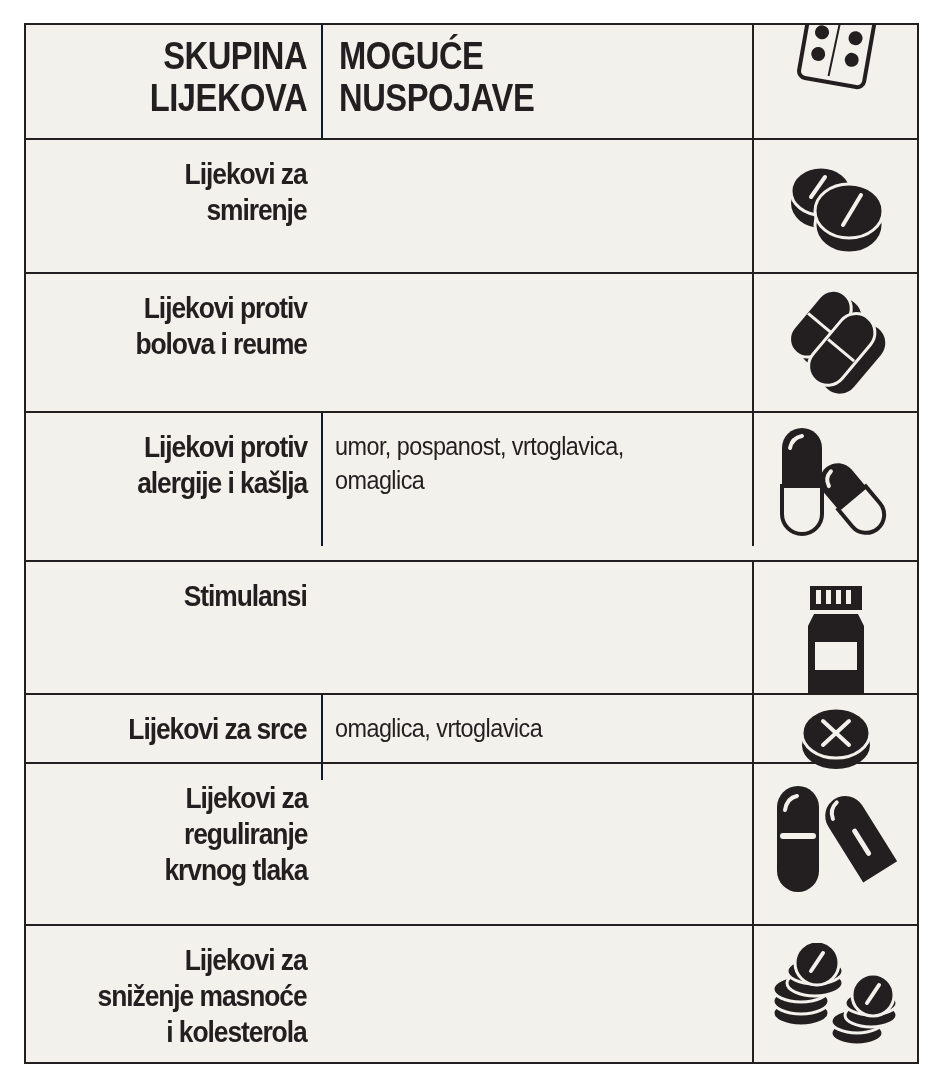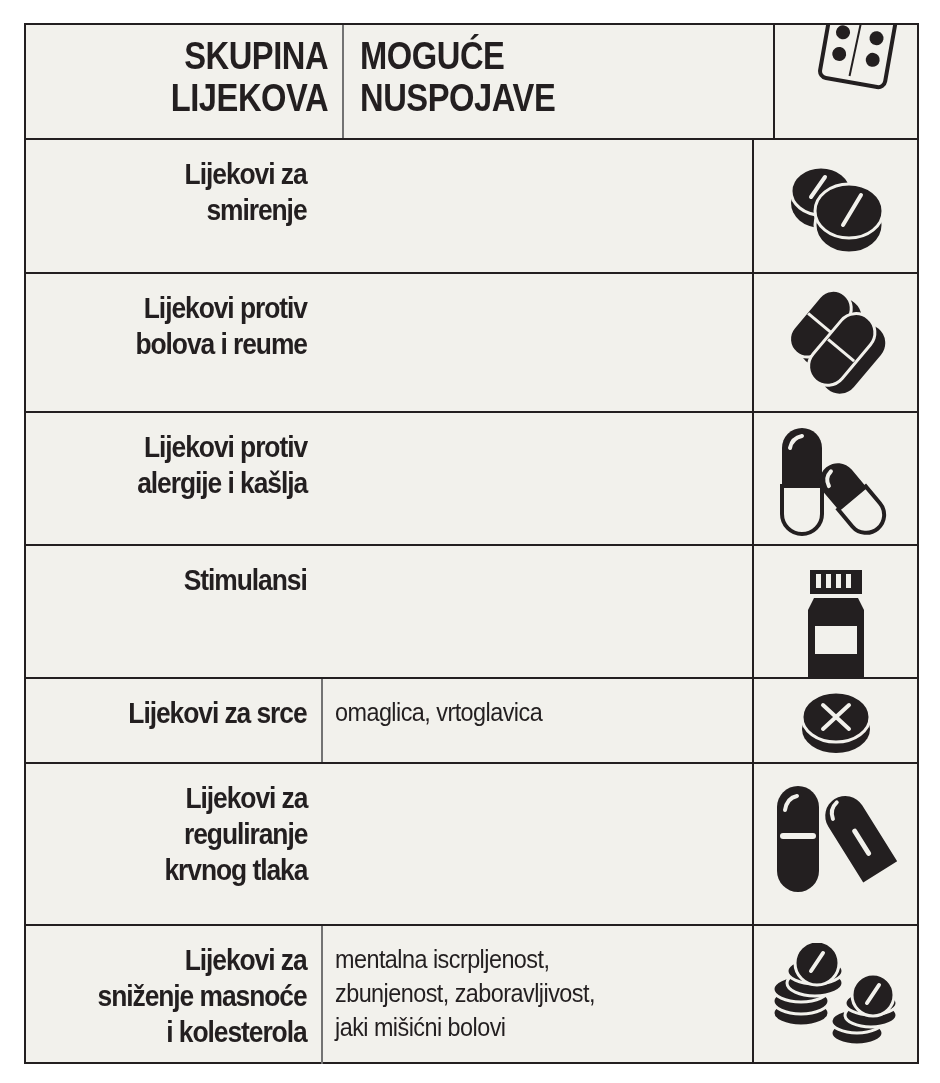--- a/index.html
+++ b/index.html
@@ -2,24 +2,24 @@
 <html><head>
 <meta charset="utf-8">
 <style>
   html, body { margin: 0; padding: 0; background: #ffffff; }
   body { width: 940px; height: 1083px; position: relative; overflow: hidden; }
   .table {
     position: absolute; left: 24px; top: 23px; width: 895px; height: 1041px;
     border: 2px solid #231f20; box-sizing: border-box; background: #f2f1ec;
   }
   .row { position: absolute; left: 0; width: 100%; border-top: 2px solid #231f20; box-sizing: border-box; }
-  .row.first { border-top: none; margin-left: 21px; }
+  .row.first { border-top: none; }
   .cell { position: absolute; top: 0; bottom: 0; box-sizing: border-box; }
   .c1 { left: 0; width: 295px; }
-  .c2 { left: 295px; width: 431px; border-left: 2px solid #737373; }
+  .c2 { left: 295px; width: 431px; border-left: 2px solid #0f172a; }
   .c3 { left: 726px; right: 0; border-left: 2px solid #231f20; display: flex; align-items: center; justify-content: center; overflow: hidden; }
   .group {
     position: absolute; right: 14px; top: 16px; text-align: right;
     font-family: "Liberation Sans", sans-serif; font-weight: bold; font-size: 30px;
     line-height: 36px; color: #231f20; letter-spacing: -1.2px; transform: scaleX(0.88); transform-origin: right top;
     white-space: nowrap;
   }
   .effects {
     position: absolute; left: 12px; top: 16px; right: 4px;
     font-family: "Liberation Sans", sans-serif; font-size: 26px; line-height: 34px;
@@ -111,54 +111,60 @@
     </div>
   </div>
 
   <div class="row" style="top:386px;height:135px;">
     <div class="cell c1">
       <div class="group">
         <span class="line">Lijekovi protiv</span>
         <span class="line">alergije i kašlja</span>
       </div>
     </div>
+    <div class="cell c2">
+      <div class="effects">
+        <span class="line">umor, pospanost, vrtoglavica,</span>
+        <span class="line">omaglica</span>
+      </div>
+    </div>
     <div class="cell c3">
       <svg width="120" height="116" viewBox="0 0 120 116">
         <path d="M6 64 V26 a20 20 0 0 1 40 0 V64 Z" fill="#231f20"></path>
         <path d="M6 64 V92 a20 20 0 0 0 40 0 V64 Z" fill="#f2f1ec" stroke="#231f20" stroke-width="4"></path>
         <path d="M14 26 q2 -10 12 -12" stroke="#f2f1ec" stroke-width="4" fill="none" stroke-linecap="round"></path>
         <g transform="rotate(-40 76 76)">
           <path d="M58 76 V54 a18 18 0 0 1 36 0 V76 Z" fill="#231f20"></path>
           <path d="M58 76 V98 a18 18 0 0 0 36 0 V76 Z" fill="#f2f1ec" stroke="#231f20" stroke-width="4"></path>
           <path d="M66 52 q2 -9 11 -10" stroke="#f2f1ec" stroke-width="4" fill="none" stroke-linecap="round"></path>
         </g>
       </svg>
     </div>
   </div>
 
-  <div class="row" style="top:519px;height:157px;">
+  <div class="row" style="top:535px;height:157px;">
     <div class="cell c1">
       <div class="group">
         <span class="line">Stimulansi</span>
       </div>
     </div>
     <div class="cell c3">
       <svg width="60" height="112" viewBox="0 0 60 112">
         <rect x="4" y="2" width="52" height="24" fill="#231f20"></rect>
         <rect x="10" y="6" width="5" height="14" fill="#f2f1ec"></rect>
         <rect x="20" y="6" width="5" height="14" fill="#f2f1ec"></rect>
         <rect x="30" y="6" width="5" height="14" fill="#f2f1ec"></rect>
         <rect x="40" y="6" width="5" height="14" fill="#f2f1ec"></rect>
         <path d="M8 30 H52 L58 42 V110 H2 V42 Z" fill="#231f20"></path>
         <rect x="9" y="58" width="42" height="28" fill="#f2f1ec"></rect>
       </svg>
     </div>
   </div>
 
-  <div class="row" style="top:652px;height:87px;">
+  <div class="row" style="top:668px;height:87px;">
     <div class="cell c1">
       <div class="group">
         <span class="line">Lijekovi za srce</span>
       </div>
     </div>
     <div class="cell c2">
       <div class="effects">
         <span class="line">omaglica, vrtoglavica</span>
       </div>
     </div>
@@ -195,27 +201,20 @@
   </div>
 
   <div class="row" style="top:899px;height:140px;">
     <div class="cell c1">
       <div class="group">
         <span class="line">Lijekovi za</span>
         <span class="line">sniženje masnoće</span>
         <span class="line">i kolesterola</span>
       </div>
     </div>
-    <div class="cell c2">
-      <div class="effects">
-        <span class="line">mentalna iscrpljenost,</span>
-        <span class="line">zbunjenost, zaboravljivost,</span>
-        <span class="line">jaki mišićni bolovi</span>
-      </div>
-    </div>
     <div class="cell c3">
       <svg width="130" height="104" viewBox="0 0 130 104">
         <g>
           <ellipse cx="30" cy="70" rx="28" ry="13" fill="#231f20" stroke="#f2f1ec" stroke-width="3"></ellipse>
           <ellipse cx="30" cy="58" rx="28" ry="13" fill="#231f20" stroke="#f2f1ec" stroke-width="3"></ellipse>
           <ellipse cx="30" cy="46" rx="28" ry="13" fill="#231f20" stroke="#f2f1ec" stroke-width="3"></ellipse>
           <ellipse cx="44" cy="40" rx="28" ry="13" fill="#231f20" stroke="#f2f1ec" stroke-width="3"></ellipse>
           <ellipse cx="44" cy="28" rx="28" ry="13" fill="#231f20" stroke="#f2f1ec" stroke-width="3"></ellipse>
           <circle cx="46" cy="20" r="22" fill="#231f20" stroke="#f2f1ec" stroke-width="3"></circle>
           <line x1="52" y1="10" x2="40" y2="28" stroke="#f2f1ec" stroke-width="4" stroke-linecap="round"></line>

